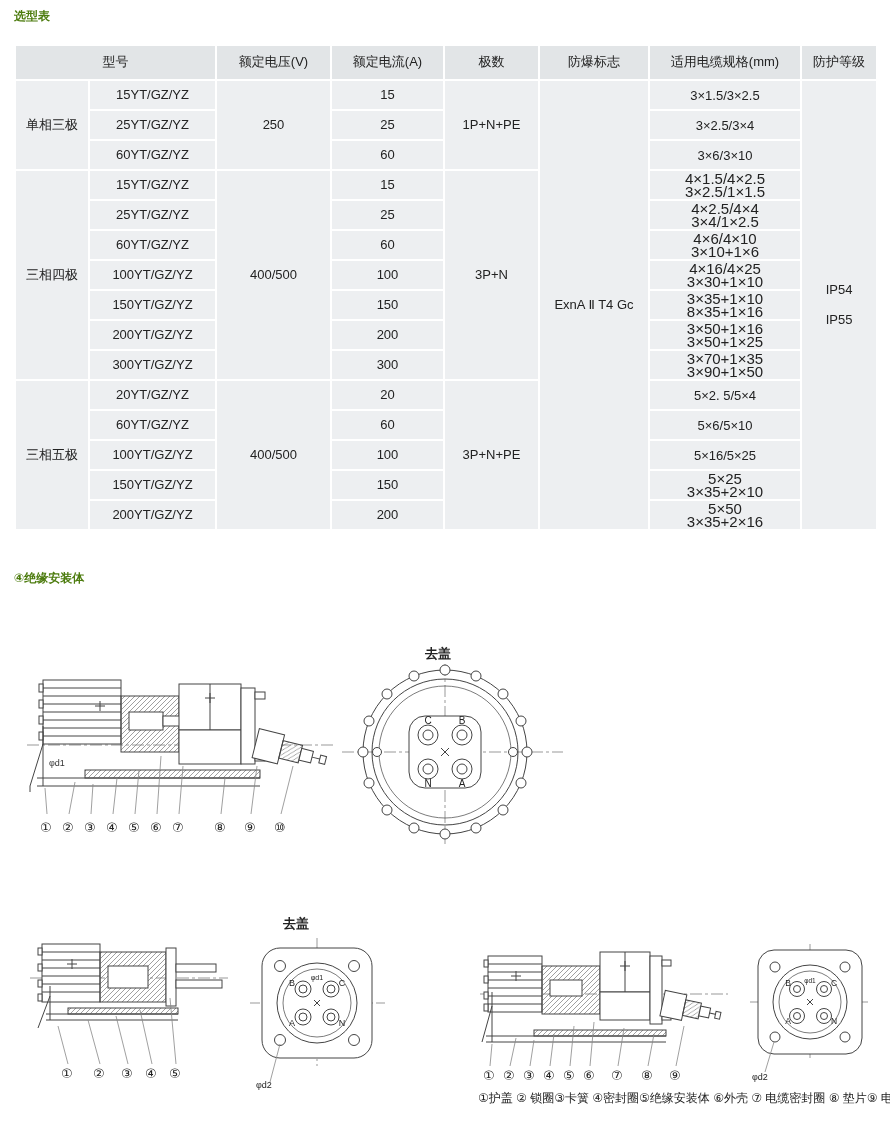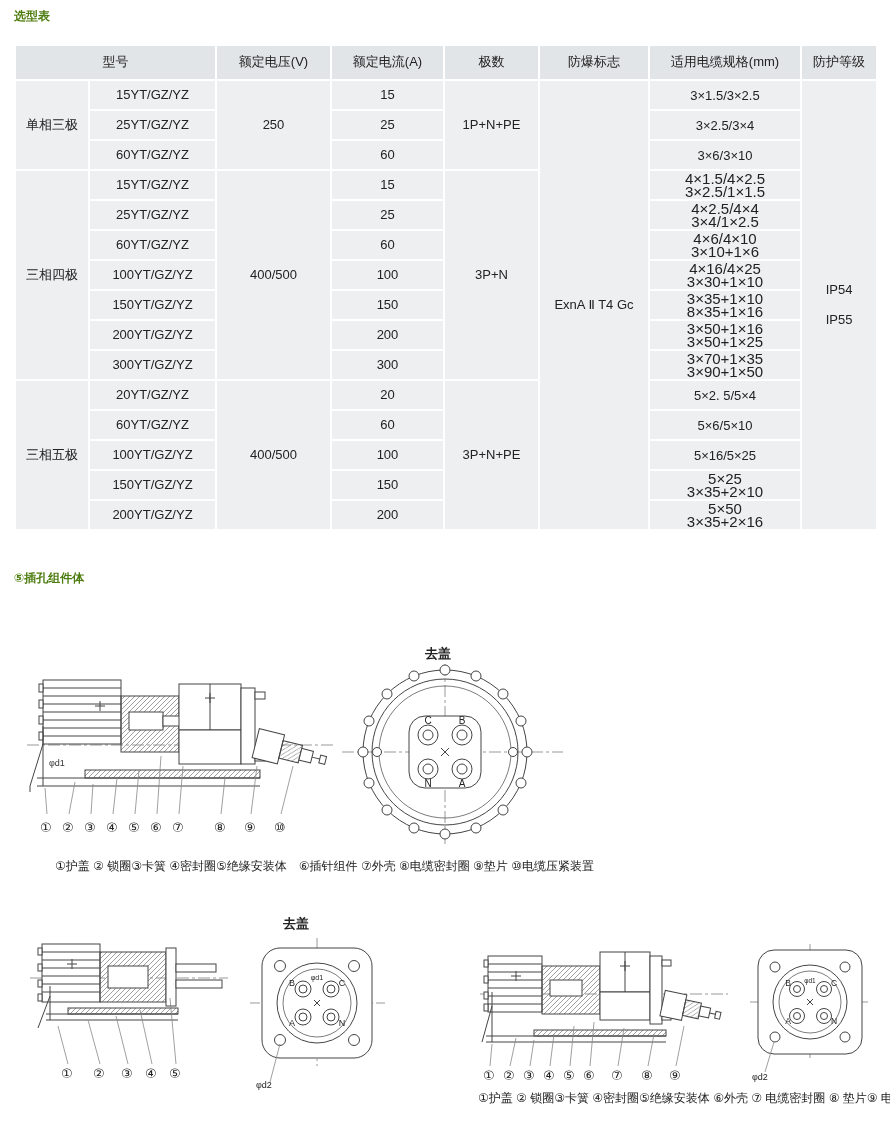--- a/index.html
+++ b/index.html
@@ -177,21 +177,21 @@
           <td>200YT/GZ/YZ</td>
           <td>200</td>
           <td class="c-cable">
             <div class="line">5×50</div>
             <div class="line">3×35+2×16</div>
           </td>
         </tr>
       </tbody>
   </table>
 
-  <div class="sec-title" style="left:14px;top:570px">⑤插孔组件体</div>
+  <div class="sec-title" style="left:14px;top:570px">④绝缘安装体</div>
 
   <div class="qugai" style="left:425px;top:645px">去盖</div>
 
   <div class="fig" style="left:25px;top:666px;width:315px;height:175px">
     <svg width="315" height="152" viewBox="0 0 315 152">
       <defs>
         <pattern id="h1" width="5" height="5" patternUnits="userSpaceOnUse">
           <path d="M0,5 L5,0" stroke="#777" stroke-width="0.7"></path>
         </pattern>
       </defs>
@@ -308,21 +308,20 @@
       </g>
       <g font-size="10" fill="#222" text-anchor="middle">
         <text x="88" y="64">C</text>
         <text x="122" y="64">B</text>
         <text x="88" y="127">N</text>
         <text x="122" y="127">A</text>
       </g>
     </svg>
   </div>
 
-  <div class="caption" style="left:55px;top:858px">①护盖 ② 锁圈③卡簧 ④密封圈⑤绝缘安装体　⑥插针组件 ⑦外壳 ⑧电缆密封圈 ⑨垫片 ⑩电缆压紧装置</div>
 
   <div class="qugai" style="left:283px;top:915px">去盖</div>
 
   <div class="fig" style="left:28px;top:936px;width:205px;height:150px">
     <svg width="205" height="130" viewBox="0 0 205 130">
       <defs>
         <pattern id="h3" width="5" height="5" patternUnits="userSpaceOnUse">
           <path d="M0,5 L5,0" stroke="#777" stroke-width="0.7"></path>
         </pattern>
       </defs>

